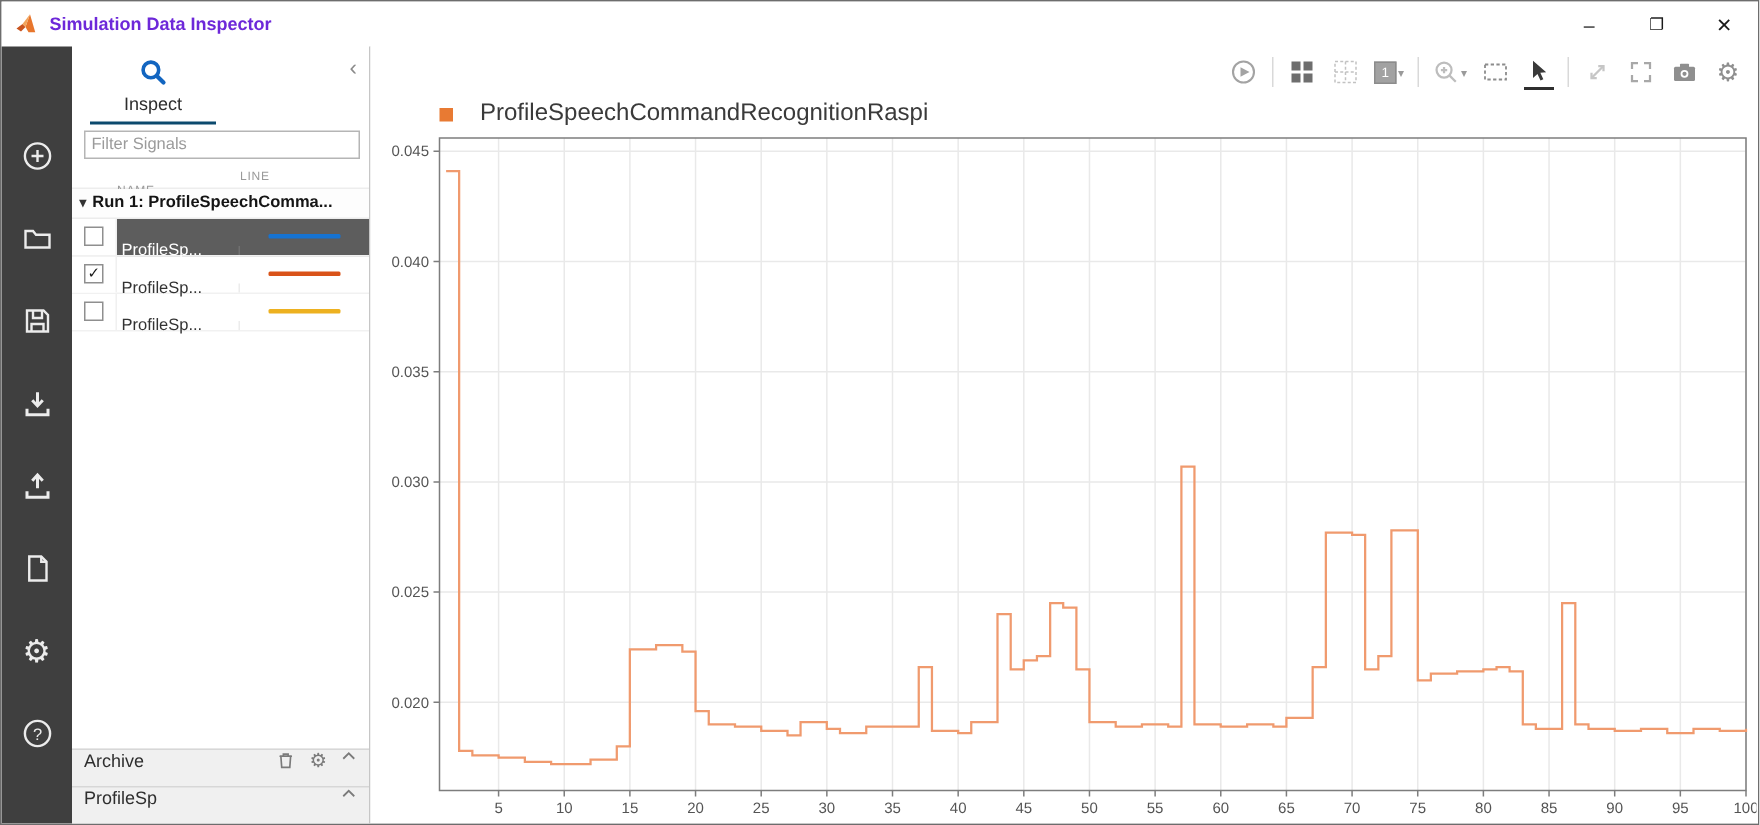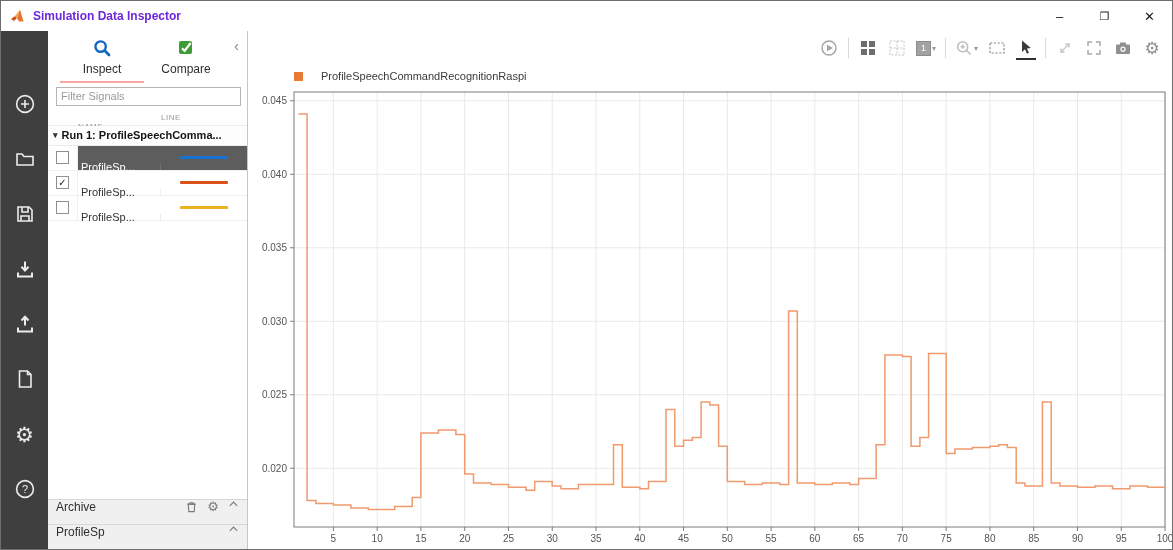--- a/index.html
+++ b/index.html
@@ -22,21 +22,21 @@
   .rail { flex:0 0 47px; background:#3f3f3f; display:flex; flex-direction:column; align-items:center; padding-top:60px; gap:29px; }
   .rail-btn { width:26px; height:26px; border:none; background:none; color:#ececec; display:flex; align-items:center; justify-content:center; }
   .rail-btn svg { display:block; }
   .glyph-gear-rail { font-size:21px; color:#ececec; line-height:1; }
   .glyph { line-height:1; }
 
   
   .sidebar { flex:0 0 199px; background:#fff; border-right:1px solid #c6c6c6; display:flex; flex-direction:column; min-height:0; }
   .tabs { display:flex; padding:5px 2px 0 12px; }
   .tab { width:84px; border:none; background:none; display:flex; flex-direction:column; align-items:center; gap:2px; padding:3px 0 5px; font-size:12px; color:#2e2e2e; }
-  .tab.active { border-bottom:2px solid #fca5a5; }
+  .tab.active { border-bottom:2px solid #0c4a6e; }
   .collapse-btn { margin-left:auto; border:none; background:none; color:#8a8a8a; font-size:15px; line-height:1; padding:2px 6px; align-self:flex-start; }
   .filter-row { padding:3px 6px 5px 8px; }
   .filter-input { width:100%; height:19px; border:1px solid #b5b5b5; font-size:11px; padding:0 4px; color:#333; outline:none; }
   .filter-input::placeholder { color:#9b9b9b; }
 
   .grid-header { display:flex; height:15px; align-items:center; color:#9a9a9a; font-size:8px; letter-spacing:.5px; border-bottom:1px solid #ededed; }
   .col-cb { flex:0 0 30px; }
   .col-name { flex:1 1 auto; min-width:0;margin-top:18px; }
   .col-line { flex:0 0 86px; }
 
@@ -64,21 +64,21 @@
   .chart-toolbar { flex:0 0 34px; display:flex; align-items:center; justify-content:flex-end; gap:9px; padding-right:10px; }
   .tool-btn { border:none; background:none; height:24px; min-width:20px; display:flex; align-items:center; justify-content:center; gap:1px; color:#8a8a8a; }
   .tool-btn.active { border-bottom:2px solid #2f2f2f; }
   .tool-btn .caret { font-size:8px; color:#9a9a9a; }
   .sep { width:1px; height:20px; background:#d9d9d9; }
   .layout-chip { width:15px; height:15px; background:#a2a2a2; border:1px solid #8c8c8c; color:#fff; font-size:9px; display:flex; align-items:center; justify-content:center; }
   .glyph-gear-tb { font-size:17px; color:#8f8f8f; line-height:1; }
 
   .legend-row { flex:0 0 22px; display:flex; align-items:center; gap:6px; padding-left:46px; }
   .legend-swatch { width:9px; height:9px; background:#e87a33; }
-  .legend-label { font-size:11px; color:#3a3a3a;padding-left:12px; }
+  .legend-label { font-size:16px; color:#3a3a3a;padding-left:12px; }
 
   .chart-wrap { flex:1 1 auto; min-height:0; position:relative; }
   #chart-svg { position:absolute; left:0; top:0; }
   svg text { font-family:"Liberation Sans", sans-serif; }
 </style>
 </head>
 <body>
 
 <div class="window">
 
@@ -153,29 +153,20 @@
     <div class="sidebar">
       <div class="tabs">
         <button class="tab active">
           <span>
             <svg viewBox="0 0 18 18" width="18" height="18" fill="none">
               <circle cx="7.6" cy="7.6" r="5.2" stroke="#1265c0" stroke-width="2.4"></circle>
               <path d="M11.6 11.6L16 16" stroke="#1265c0" stroke-width="2.8" stroke-linecap="round"></path>
             </svg>
           </span>
           <span>Inspect</span>
-        </button>
-        <button class="tab">
-          <span>
-            <svg viewBox="0 0 18 18" width="18" height="18">
-              <rect x="2" y="2" width="13" height="13" rx="2" fill="#3f9c35"></rect>
-              <path d="M5 9.2l2.6 2.6L13.6 4" fill="none" stroke="#fff" stroke-width="2.2"></path>
-            </svg>
-          </span>
-          <span>Compare</span>
         </button>
         <button class="collapse-btn">‹</button>
       </div>
 
       <div class="filter-row">
         <input class="filter-input" placeholder="Filter Signals" style="">
       </div>
 
       <div class="grid-header">
         <span class="col-cb"></span>

